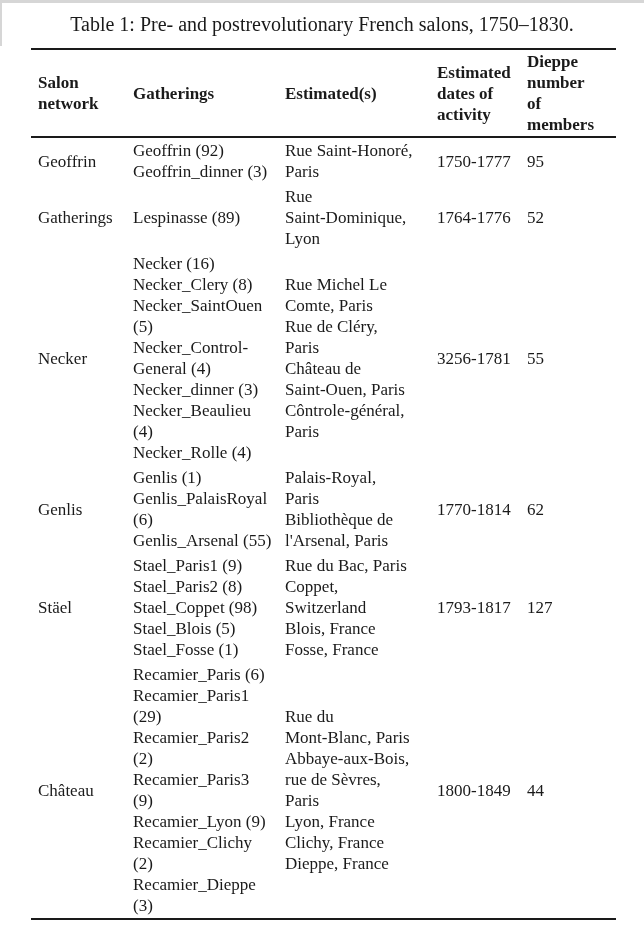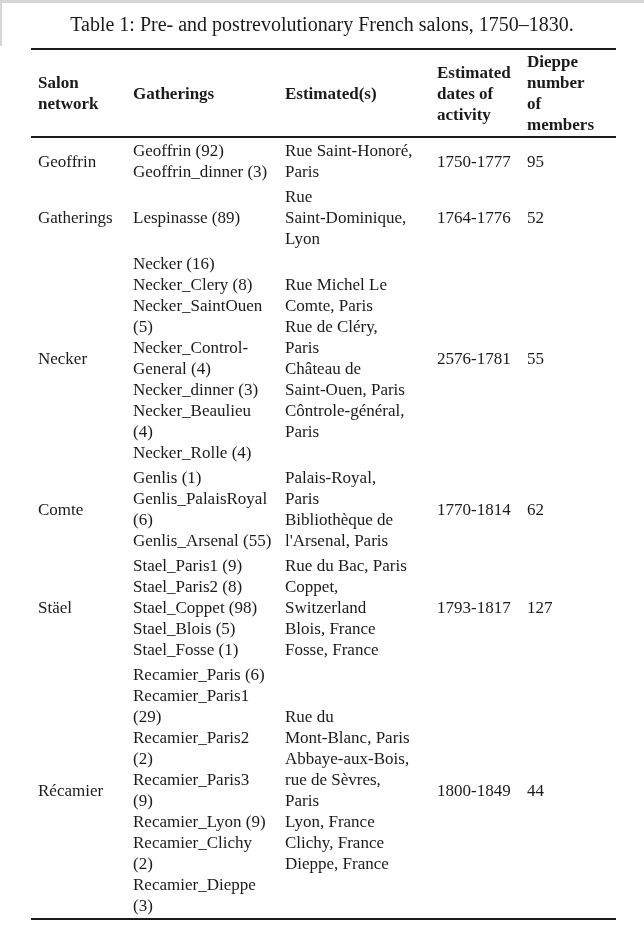--- a/index.html
+++ b/index.html
@@ -132,25 +132,25 @@
 (4)
 Necker_Rolle (4)</td>
       <td>Rue Michel Le
 Comte, Paris
 Rue de Cléry,
 Paris
 Château de
 Saint-Ouen, Paris
 Côntrole-général,
 Paris</td>
-      <td>2576-1781</td>
+      <td>3256-1781</td>
       <td>55</td>
     </tr>
     <tr>
-      <td>Comte</td>
+      <td>Genlis</td>
       <td>Genlis (1)
 Genlis_PalaisRoyal
 (6)
 Genlis_Arsenal (55)</td>
       <td>Palais-Royal,
 Paris
 Bibliothèque de
 l'Arsenal, Paris</td>
       <td>1770-1814</td>
       <td>62</td>
@@ -164,21 +164,21 @@
 Stael_Fosse (1)</td>
       <td>Rue du Bac, Paris
 Coppet,
 Switzerland
 Blois, France
 Fosse, France</td>
       <td>1793-1817</td>
       <td>127</td>
     </tr>
     <tr>
-      <td>Récamier</td>
+      <td>Château</td>
       <td>Recamier_Paris (6)
 Recamier_Paris1
 (29)
 Recamier_Paris2
 (2)
 Recamier_Paris3
 (9)
 Recamier_Lyon (9)
 Recamier_Clichy
 (2)

